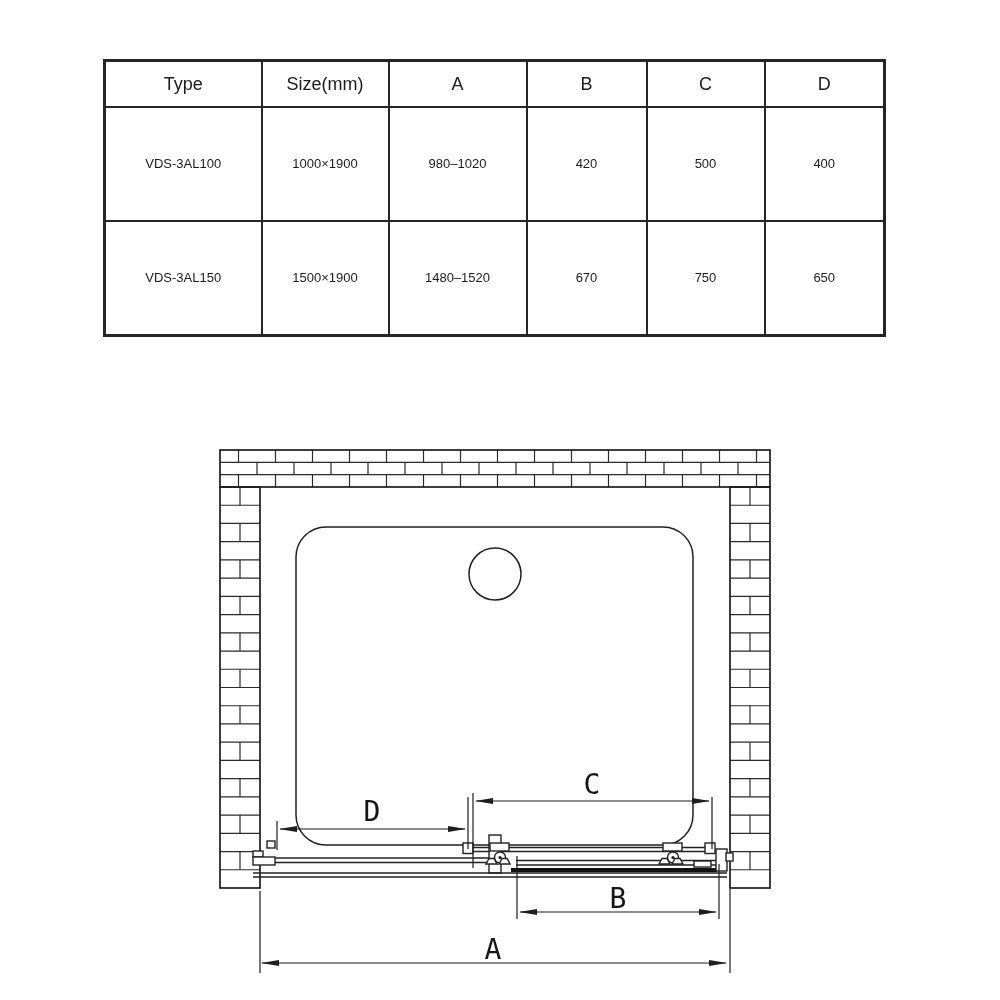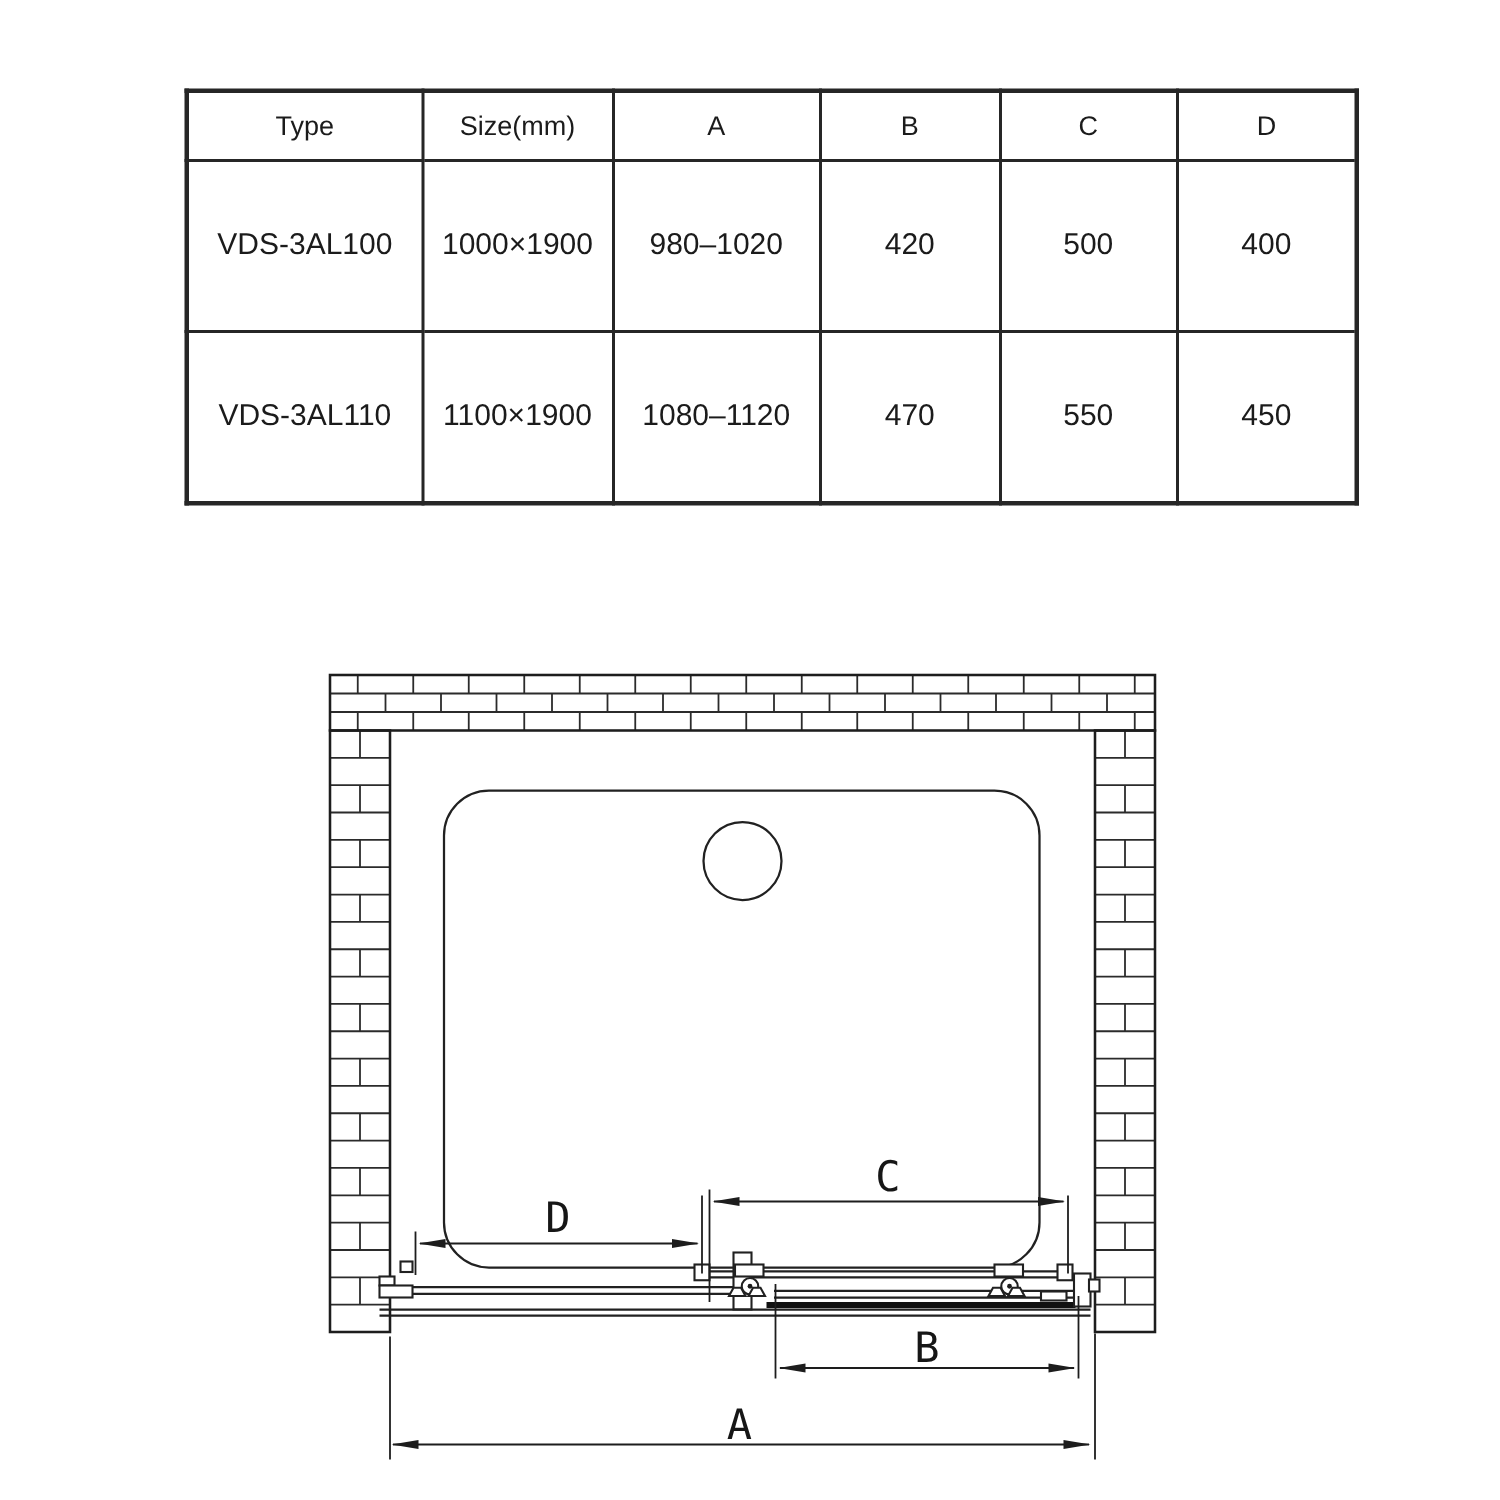--- a/index.html
+++ b/index.html
@@ -5,28 +5,27 @@
   html,body { margin:0; padding:0; background:#ffffff; }
   .page {
     position:relative; width:1000px; height:1000px; background:#ffffff;
     font-family:"Liberation Sans", sans-serif; overflow:hidden;
   }
   
   .spec-table {
     position:absolute; left:103px; top:59px; width:780px; height:278px;
     border-collapse:collapse; table-layout:fixed;
     border:3px solid #262626;
-    margin-left:20px;
   }
   .spec-table th, .spec-table td {
     border:2px solid #262626; text-align:center; vertical-align:middle;
     color:#1b1b1b; padding:0; overflow:hidden; white-space:nowrap;
   }
   .spec-table th { height:44px; font-size:18px; font-weight:normal; }
-  .spec-table td { height:38px; font-size:20px; }
+  .spec-table td { height:38px; font-size:13px; }
   
   .drawing { position:absolute; left:0; top:0; width:1000px; height:1000px; }
   .ln   { stroke:#212121; stroke-width:1.5; fill:none; }
   .thin { stroke:#2b2b2b; stroke-width:1.2; fill:none; }
   .wall { stroke:#1d1d1d; stroke-width:1.7; fill:none; }
   .dim  { stroke:#1d1d1d; stroke-width:1.2; fill:none; }
   .arrow{ fill:#1d1d1d; stroke:none; }
   .blk  { fill:#ffffff; stroke:#212121; stroke-width:1.4; }
   .seal { stroke:#111111; stroke-width:4; fill:none; }
   .dim-label {
@@ -61,26 +60,26 @@
     <tbody id="spec-body">
         <tr>
           <td>VDS-3AL100</td>
           <td>1000×1900</td>
           <td>980–1020</td>
           <td>420</td>
           <td>500</td>
           <td>400</td>
         </tr>
         <tr>
-          <td>VDS-3AL110</td>
-          <td>1100×1900</td>
-          <td>1080–1120</td>
-          <td>470</td>
-          <td>550</td>
-          <td>450</td>
+          <td>VDS-3AL150</td>
+          <td>1500×1900</td>
+          <td>1480–1520</td>
+          <td>670</td>
+          <td>750</td>
+          <td>650</td>
         </tr>
       </tbody>
   </table>
 
   <svg class="drawing" viewBox="0 0 1000 1000" width="1000" height="1000">
 
     <g id="bricks">
         <line x1="220" y1="462.3333333333333" x2="770" y2="462.3333333333333" class="thin"></line>
         <line x1="220" y1="474.6666666666667" x2="770" y2="474.6666666666667" class="thin"></line>
         <line x1="238.5" y1="450" x2="238.5" y2="462.3333333333333" class="thin"></line>

